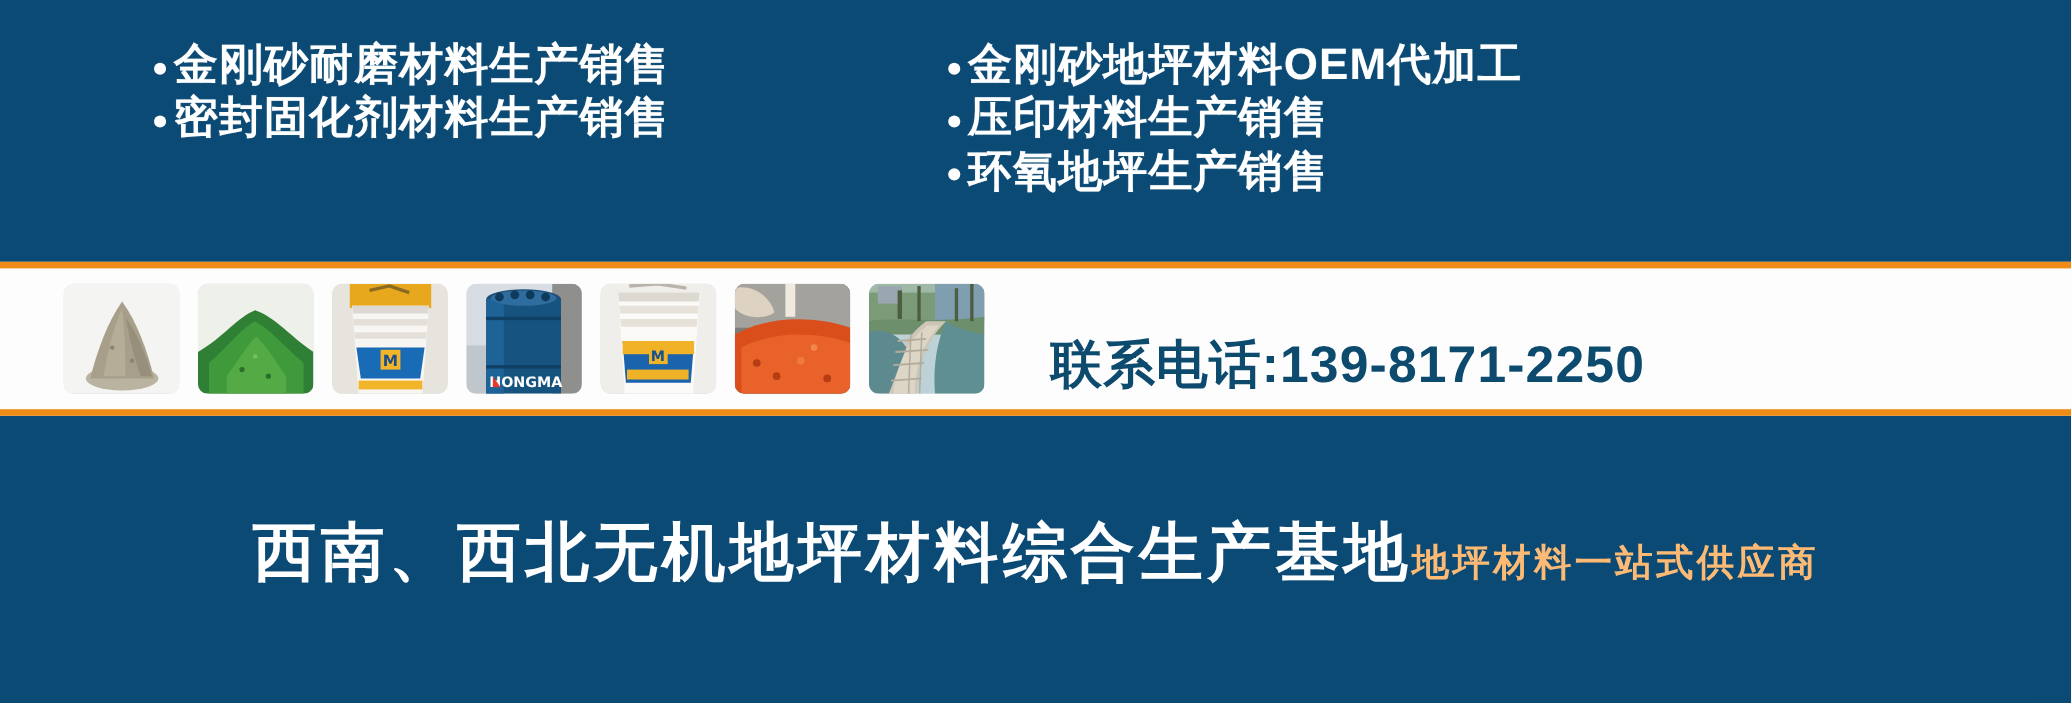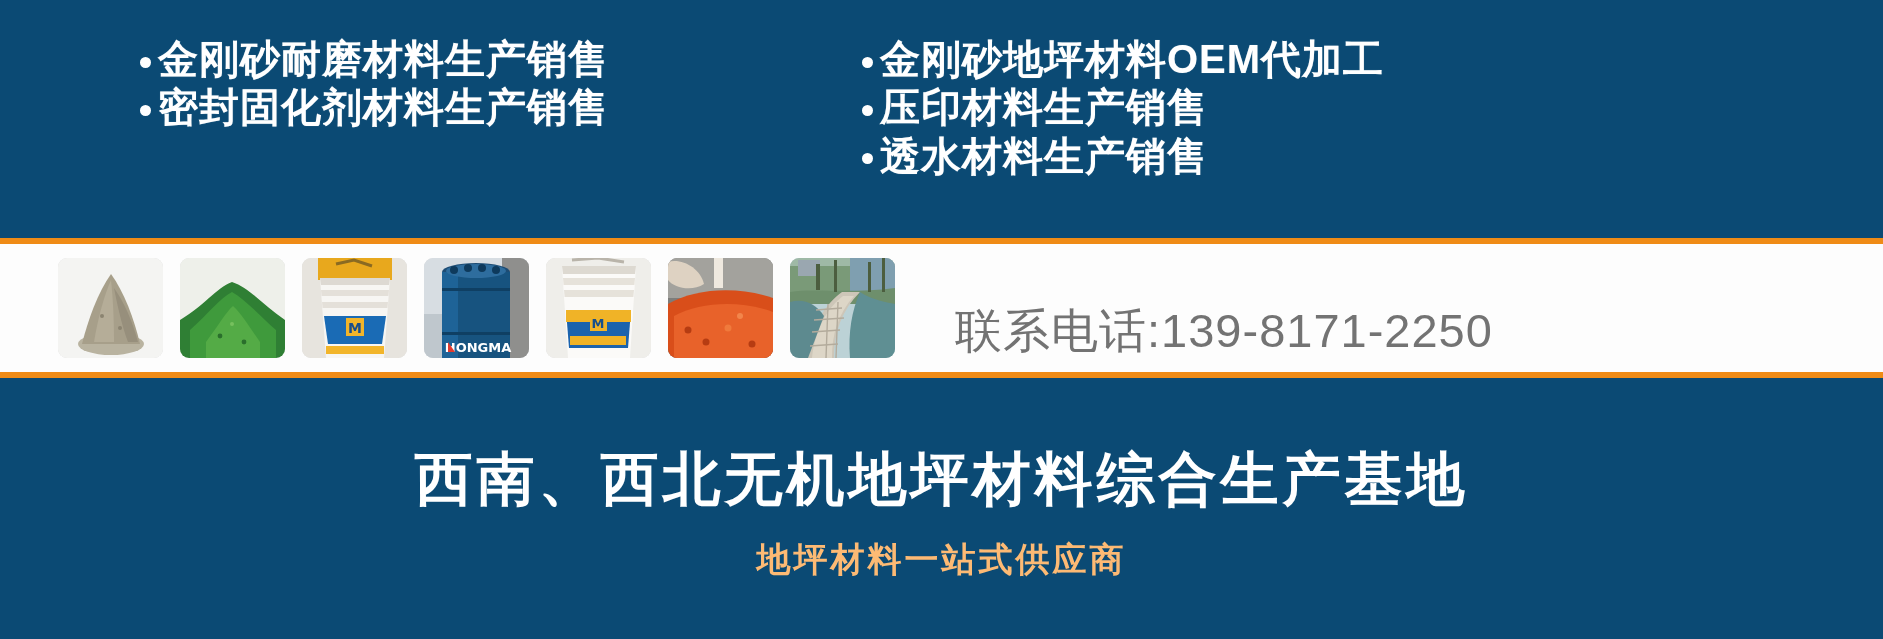--- a/index.html
+++ b/index.html
@@ -65,32 +65,32 @@
     border-radius:9px;
     overflow:hidden;
     position:relative;
     flex:0 0 auto;
     background:#ddd;
   }
   .thumb svg{display:block;width:105px;height:100px;}
 
   .phone{
     margin-left:60px;
-    color:#737373;
+    color:#0c4a6e;
     font-size:47px;
-    font-weight:normal;
+    font-weight:bold;
     letter-spacing:1px;
     white-space:nowrap;
     margin-top:46px;
   }
 
   
   .bottom{
     flex:1;
-    display:flex;flex-direction:column;
+    display:flex;flex-direction:row;
     align-items:center;justify-content:center;
     padding-top:6px;
   }
   .headline{
     color:#ffffff;
     font-size:58px;
     font-weight:bold;
     letter-spacing:4px;
     white-space:nowrap;
     margin-bottom:18px;
@@ -125,21 +125,21 @@
       <div class="bullet">
         <span class="dot"></span>
         <span>金刚砂地坪材料OEM代加工</span>
       </div>
       <div class="bullet">
         <span class="dot"></span>
         <span>压印材料生产销售</span>
       </div>
       <div class="bullet">
         <span class="dot"></span>
-        <span>透水材料生产销售</span>
+        <span>环氧地坪生产销售</span>
       </div>
     </div>
 
   </div>
 
   <div class="strip-wrap">
 
     <div class="thumbs">
 
       <div class="thumb">

